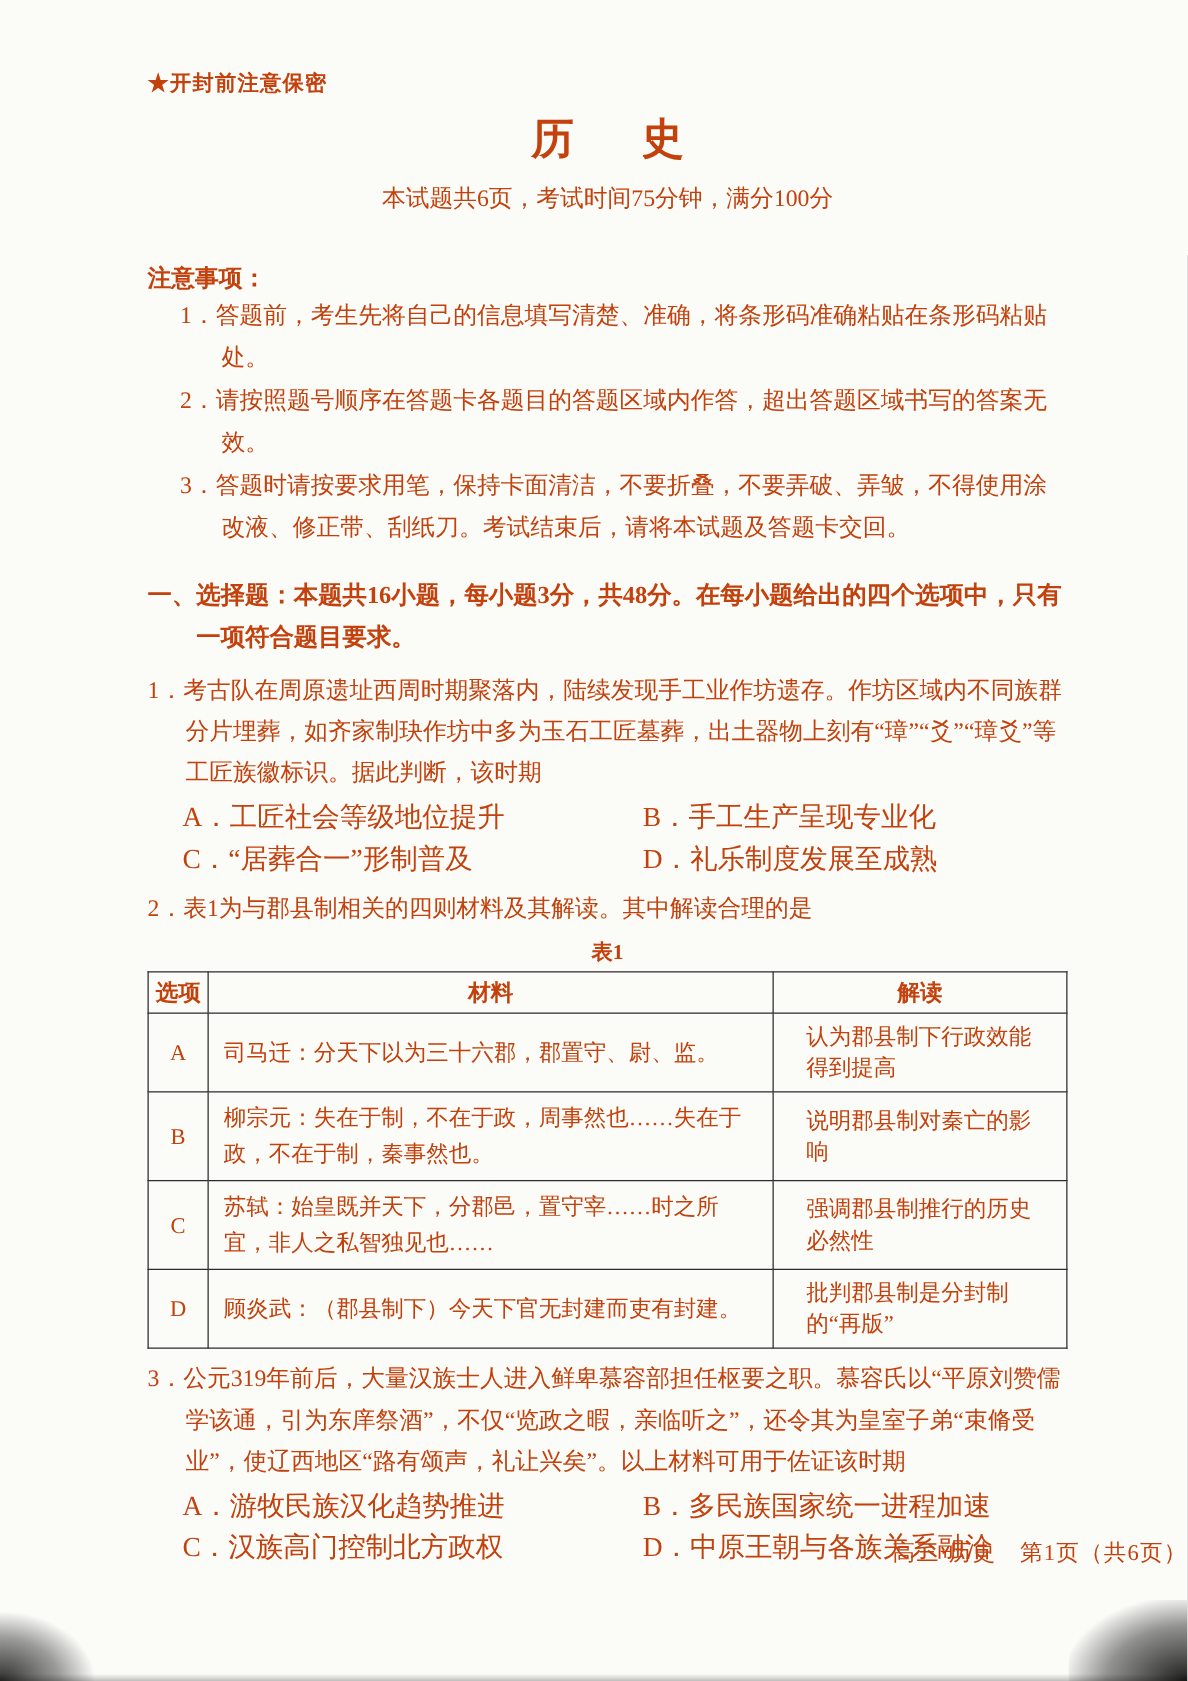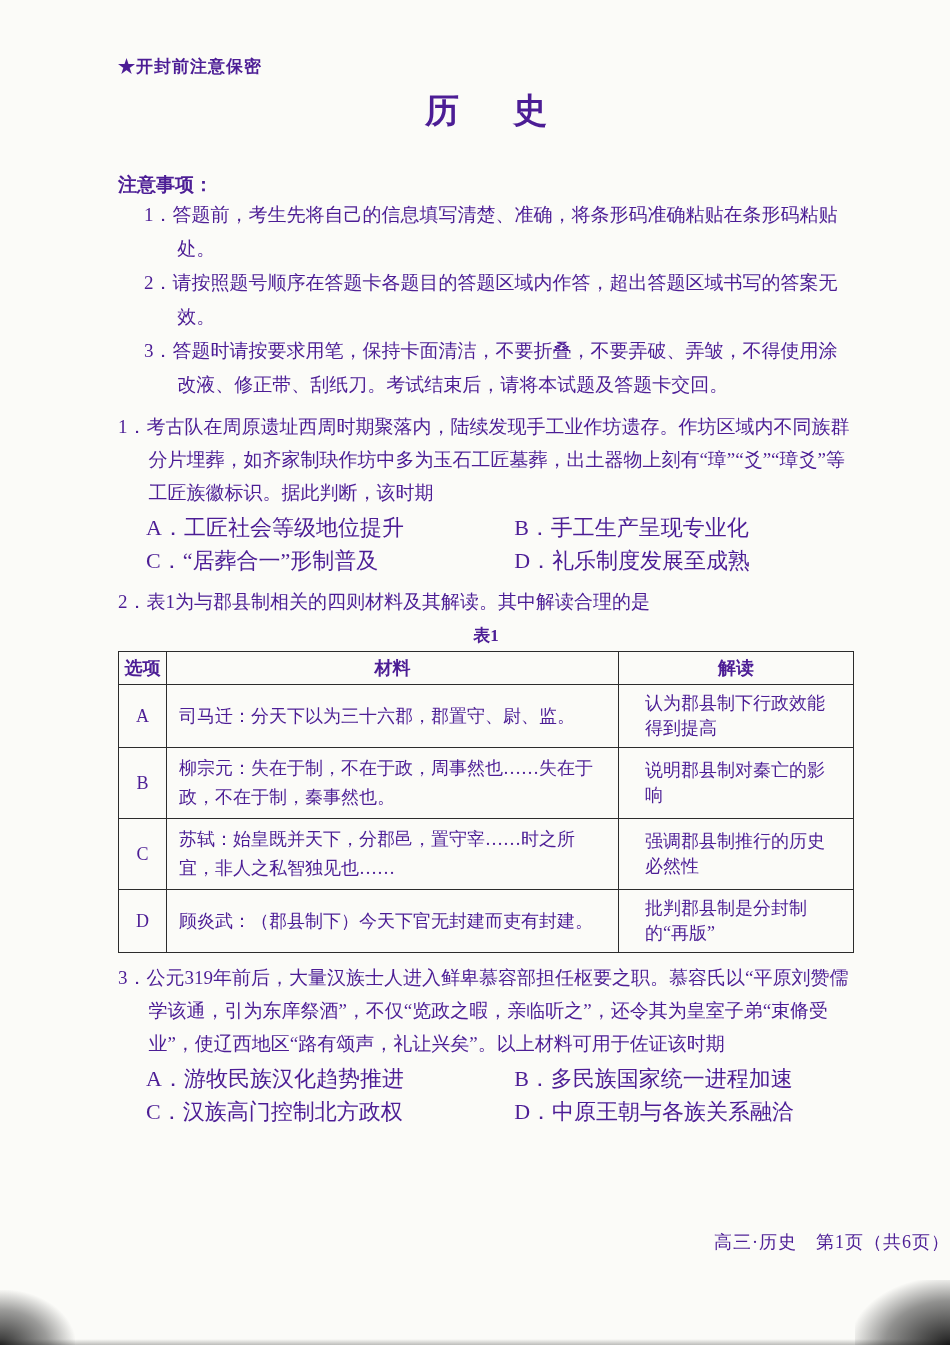--- a/index.html
+++ b/index.html
@@ -1,20 +1,20 @@
 <!DOCTYPE html>
 <html><head>
 <meta charset="utf-8">
 <style>
   * { margin:0; padding:0; box-sizing:border-box; }
   html,body { background:#cfcfcf; }
   body { font-family:"Liberation Serif","DejaVu Serif",serif; }
   .page {
     position:relative; width:950px; height:1345px; margin:0 auto;
-    background:#fbfbf8; color:#4c1d95; overflow:hidden;
+    background:#fbfbf8; color:#c2410c; overflow:hidden;
   }
   .content { padding:0 96px 0 118px; }
   .security { padding-top:55px; font-size:17px; font-weight:700; letter-spacing:1px; }
   .title { margin-top:46px; text-align:center; font-size:25px; font-weight:700; letter-spacing:0.5px; }
   .subject { margin-top:10px; text-align:center; font-size:34px; font-weight:700; letter-spacing:10px; text-indent:10px; }
   .exam-info { margin-top:12px; text-align:center; font-size:19px; }
   .notices-heading { margin-top:38px; font-size:19px; font-weight:700; }
   .notice-item { font-size:19px; line-height:34px; margin-left:26px; padding-left:1.75em; text-indent:-1.75em; }
   .section-heading { margin-top:20px; font-size:19.5px; font-weight:700; line-height:34px; padding-left:2em; text-indent:-2em; }
   .question { margin-top:6px; }
@@ -37,28 +37,30 @@
 </style>
 </head>
 <body>
 
 <div class="page">
   <div class="content">
 
     <div class="security">★开封前注意保密</div>
 
     <div class="subject">历　史</div>
+    <div class="exam-info">本试题共6页，考试时间75分钟，满分100分</div>
 
     <div>
       <div class="notices-heading">注意事项：</div>
       <div class="notice-item">1．答题前，考生先将自己的信息填写清楚、准确，将条形码准确粘贴在条形码粘贴处。</div>
       <div class="notice-item">2．请按照题号顺序在答题卡各题目的答题区域内作答，超出答题区域书写的答案无效。</div>
       <div class="notice-item">3．答题时请按要求用笔，保持卡面清洁，不要折叠，不要弄破、弄皱，不得使用涂改液、修正带、刮纸刀。考试结束后，请将本试题及答题卡交回。</div>
     </div>
 
+    <div class="section-heading">一、选择题：本题共16小题，每小题3分，共48分。在每小题给出的四个选项中，只有一项符合题目要求。</div>
 
     <div class="question">
       <div class="stem">1．考古队在周原遗址西周时期聚落内，陆续发现手工业作坊遗存。作坊区域内不同族群分片埋葬，如齐家制玦作坊中多为玉石工匠墓葬，出土器物上刻有“璋”“爻”“璋爻”等工匠族徽标识。据此判断，该时期</div>
       <div class="options">
         <span>A．工匠社会等级地位提升</span>
         <span>B．手工生产呈现专业化</span>
         <span>C．“居葬合一”形制普及</span>
         <span>D．礼乐制度发展至成熟</span>
       </div>
     </div>

